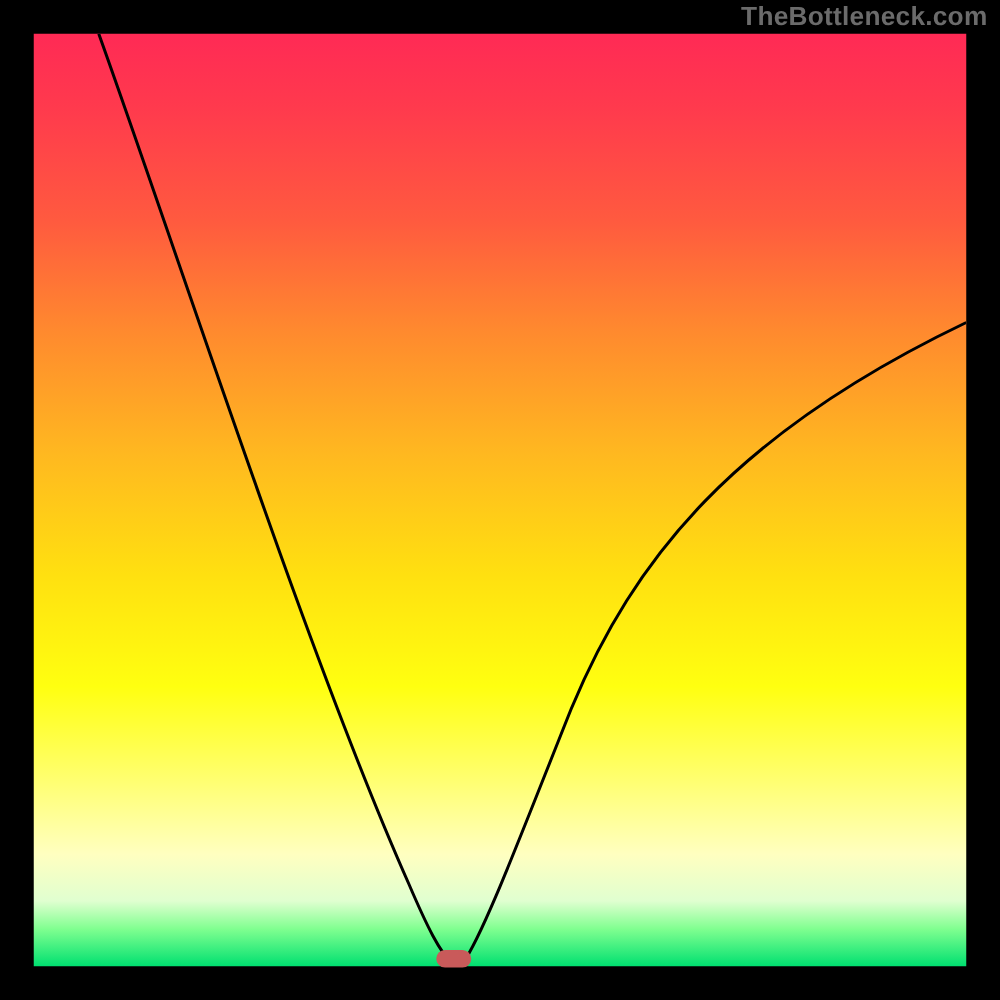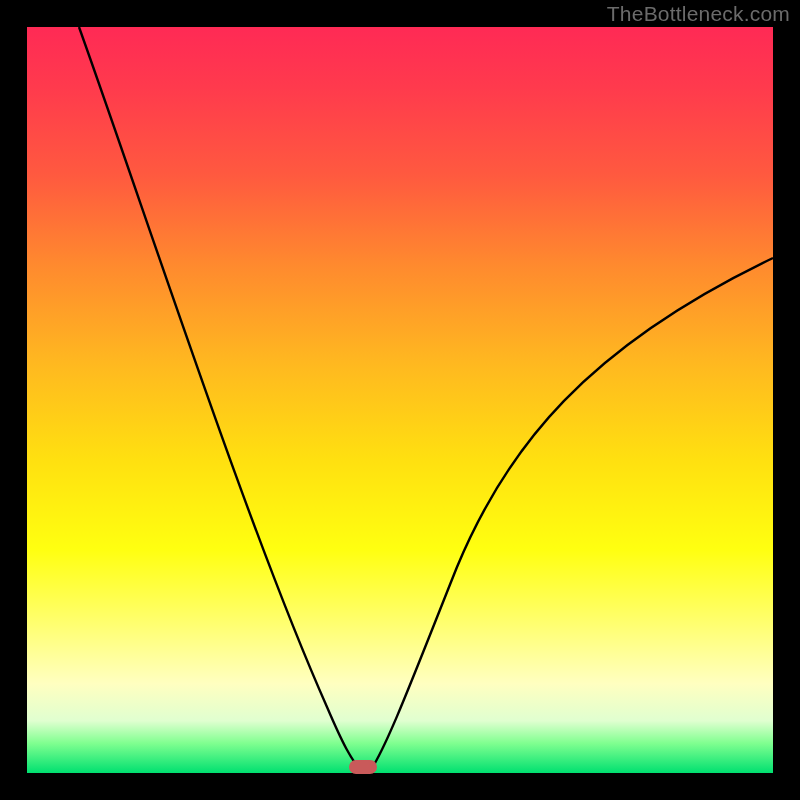--- a/index.html
+++ b/index.html
@@ -47,21 +47,21 @@
     height: 14px;
     background: #c95a5a;
     border-radius: 7px;
   }
   .watermark {
     position: absolute;
     top: 2px;
     right: 10px;
     color: #6b6b6b;
     font-size: 21px;
-    font-weight: 400;
+    font-weight: 700;
     letter-spacing: 0.2px;
   }
 </style>
 </head>
 <body>
 
 <div class="plot-area">
   <div class="gradient-bg"></div>
 
   <svg class="curve" viewBox="0 0 746 746" preserveAspectRatio="none">

